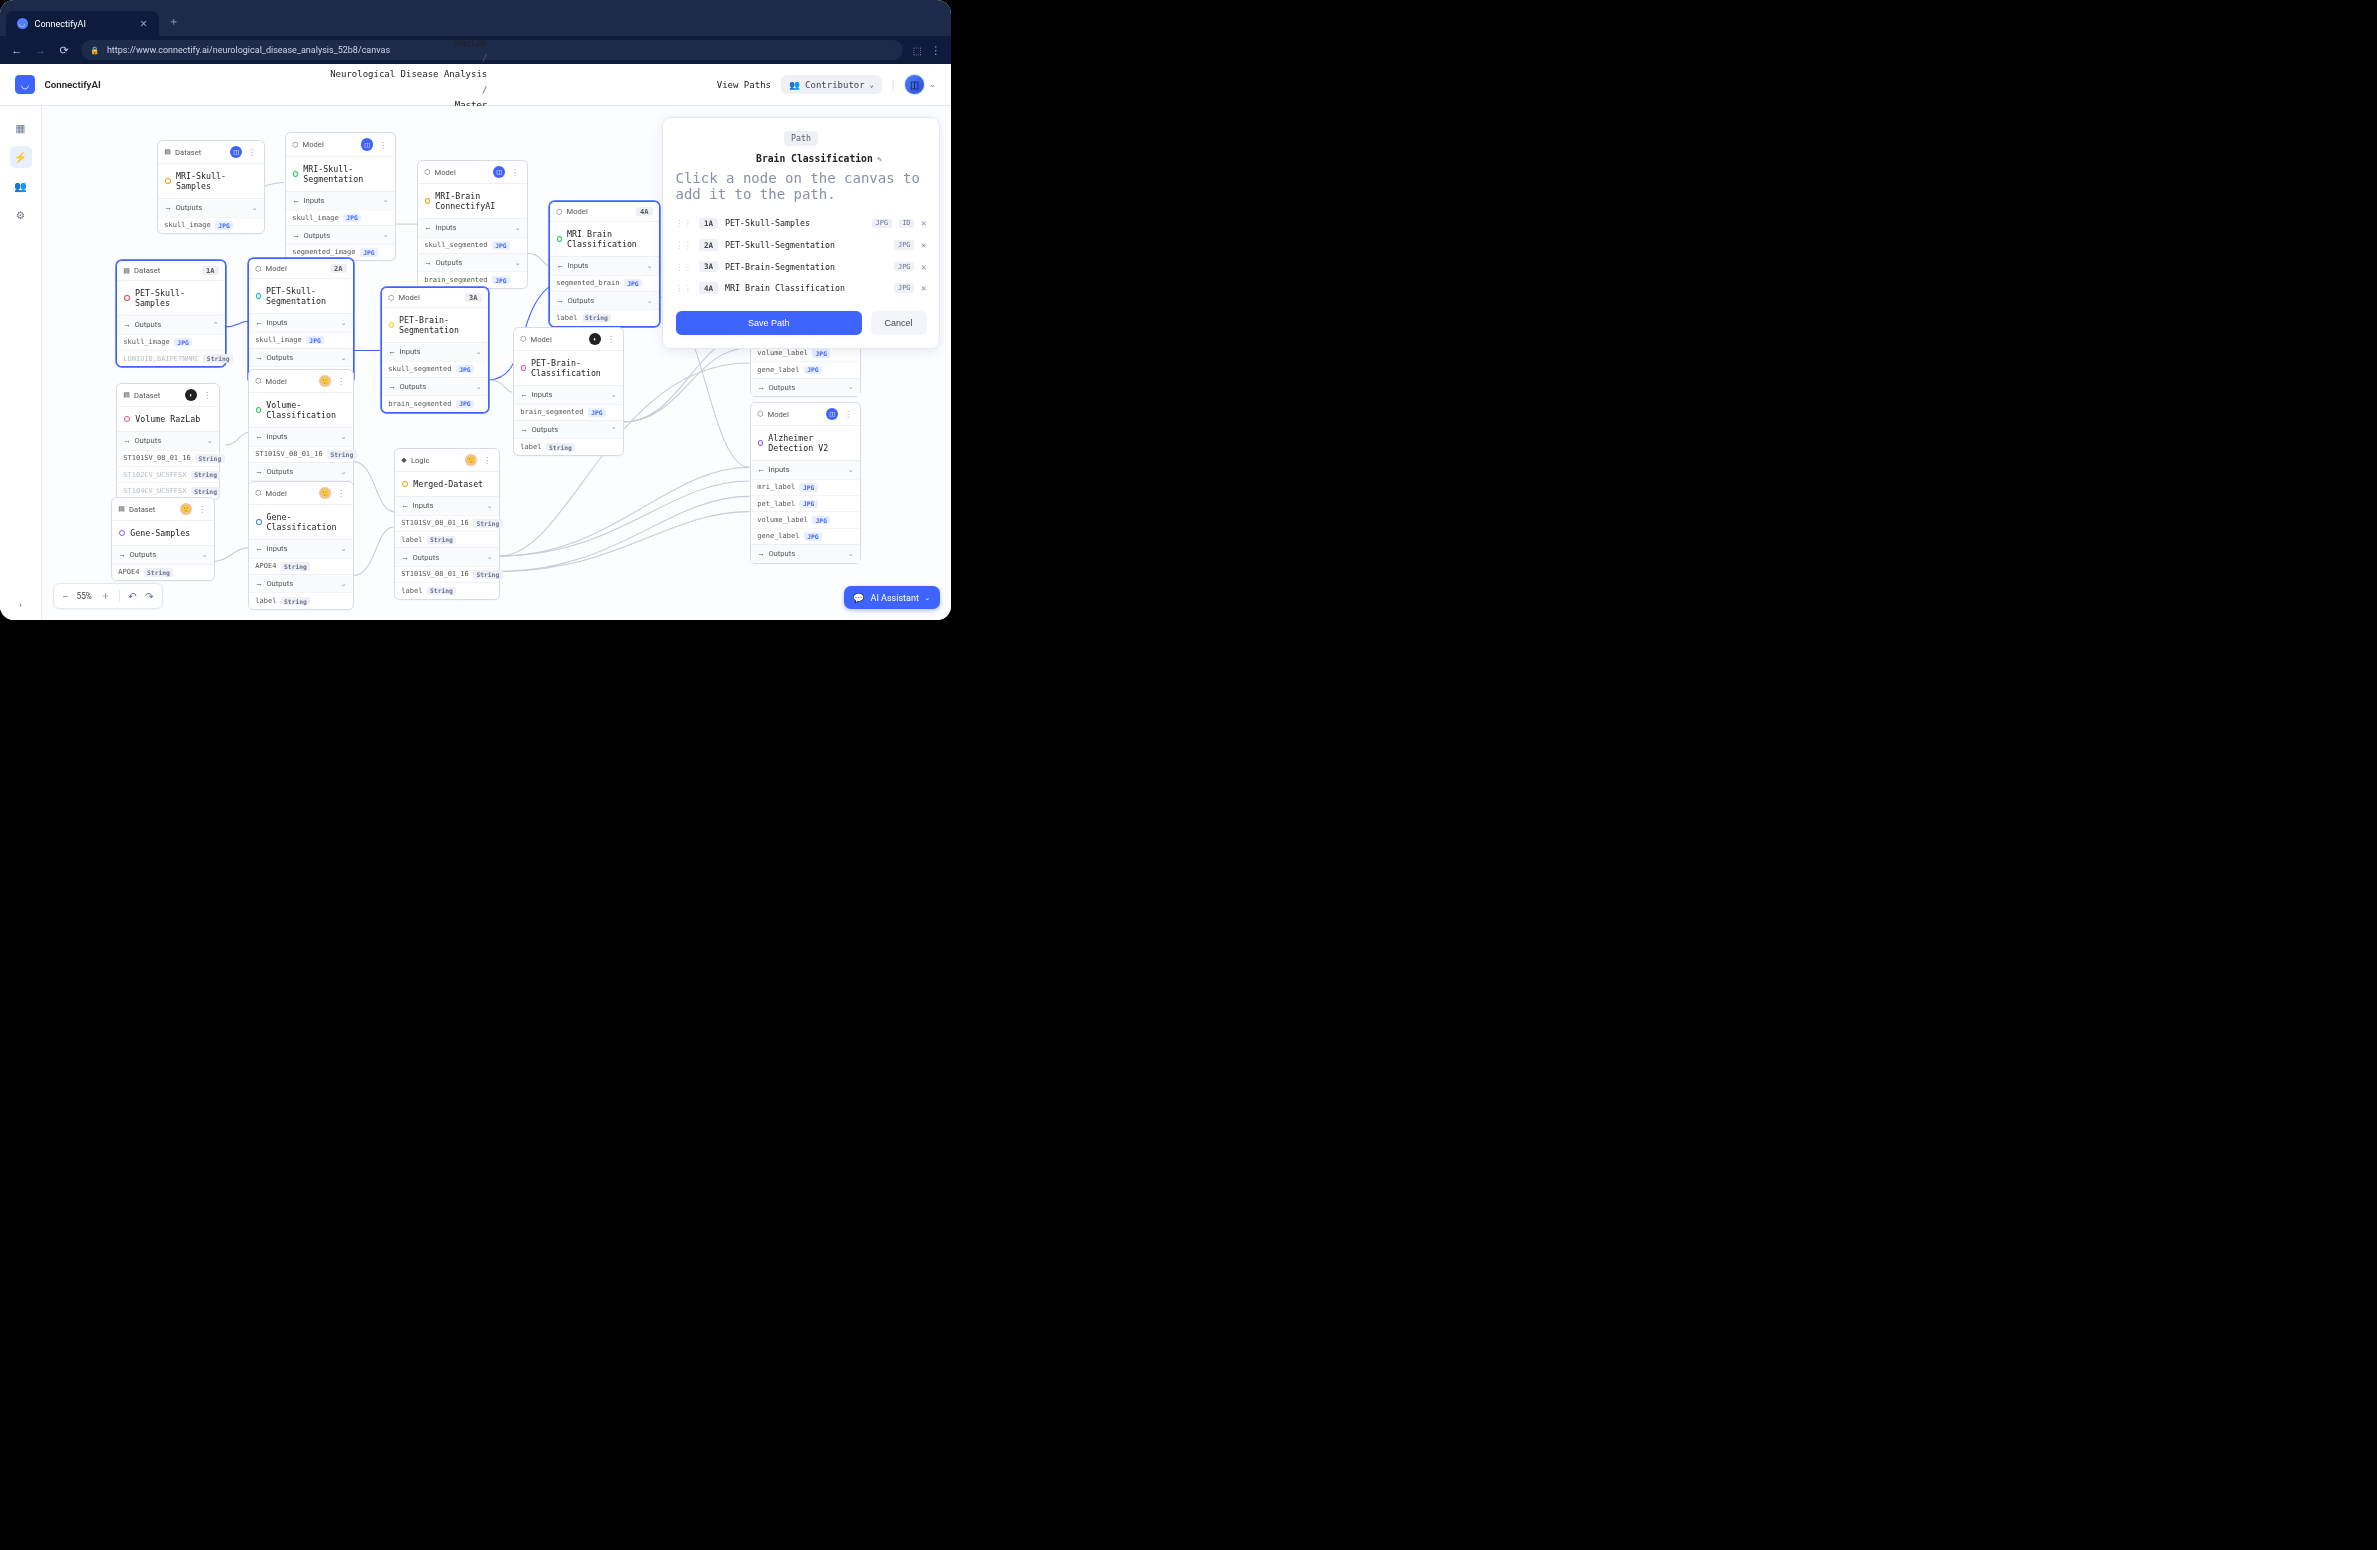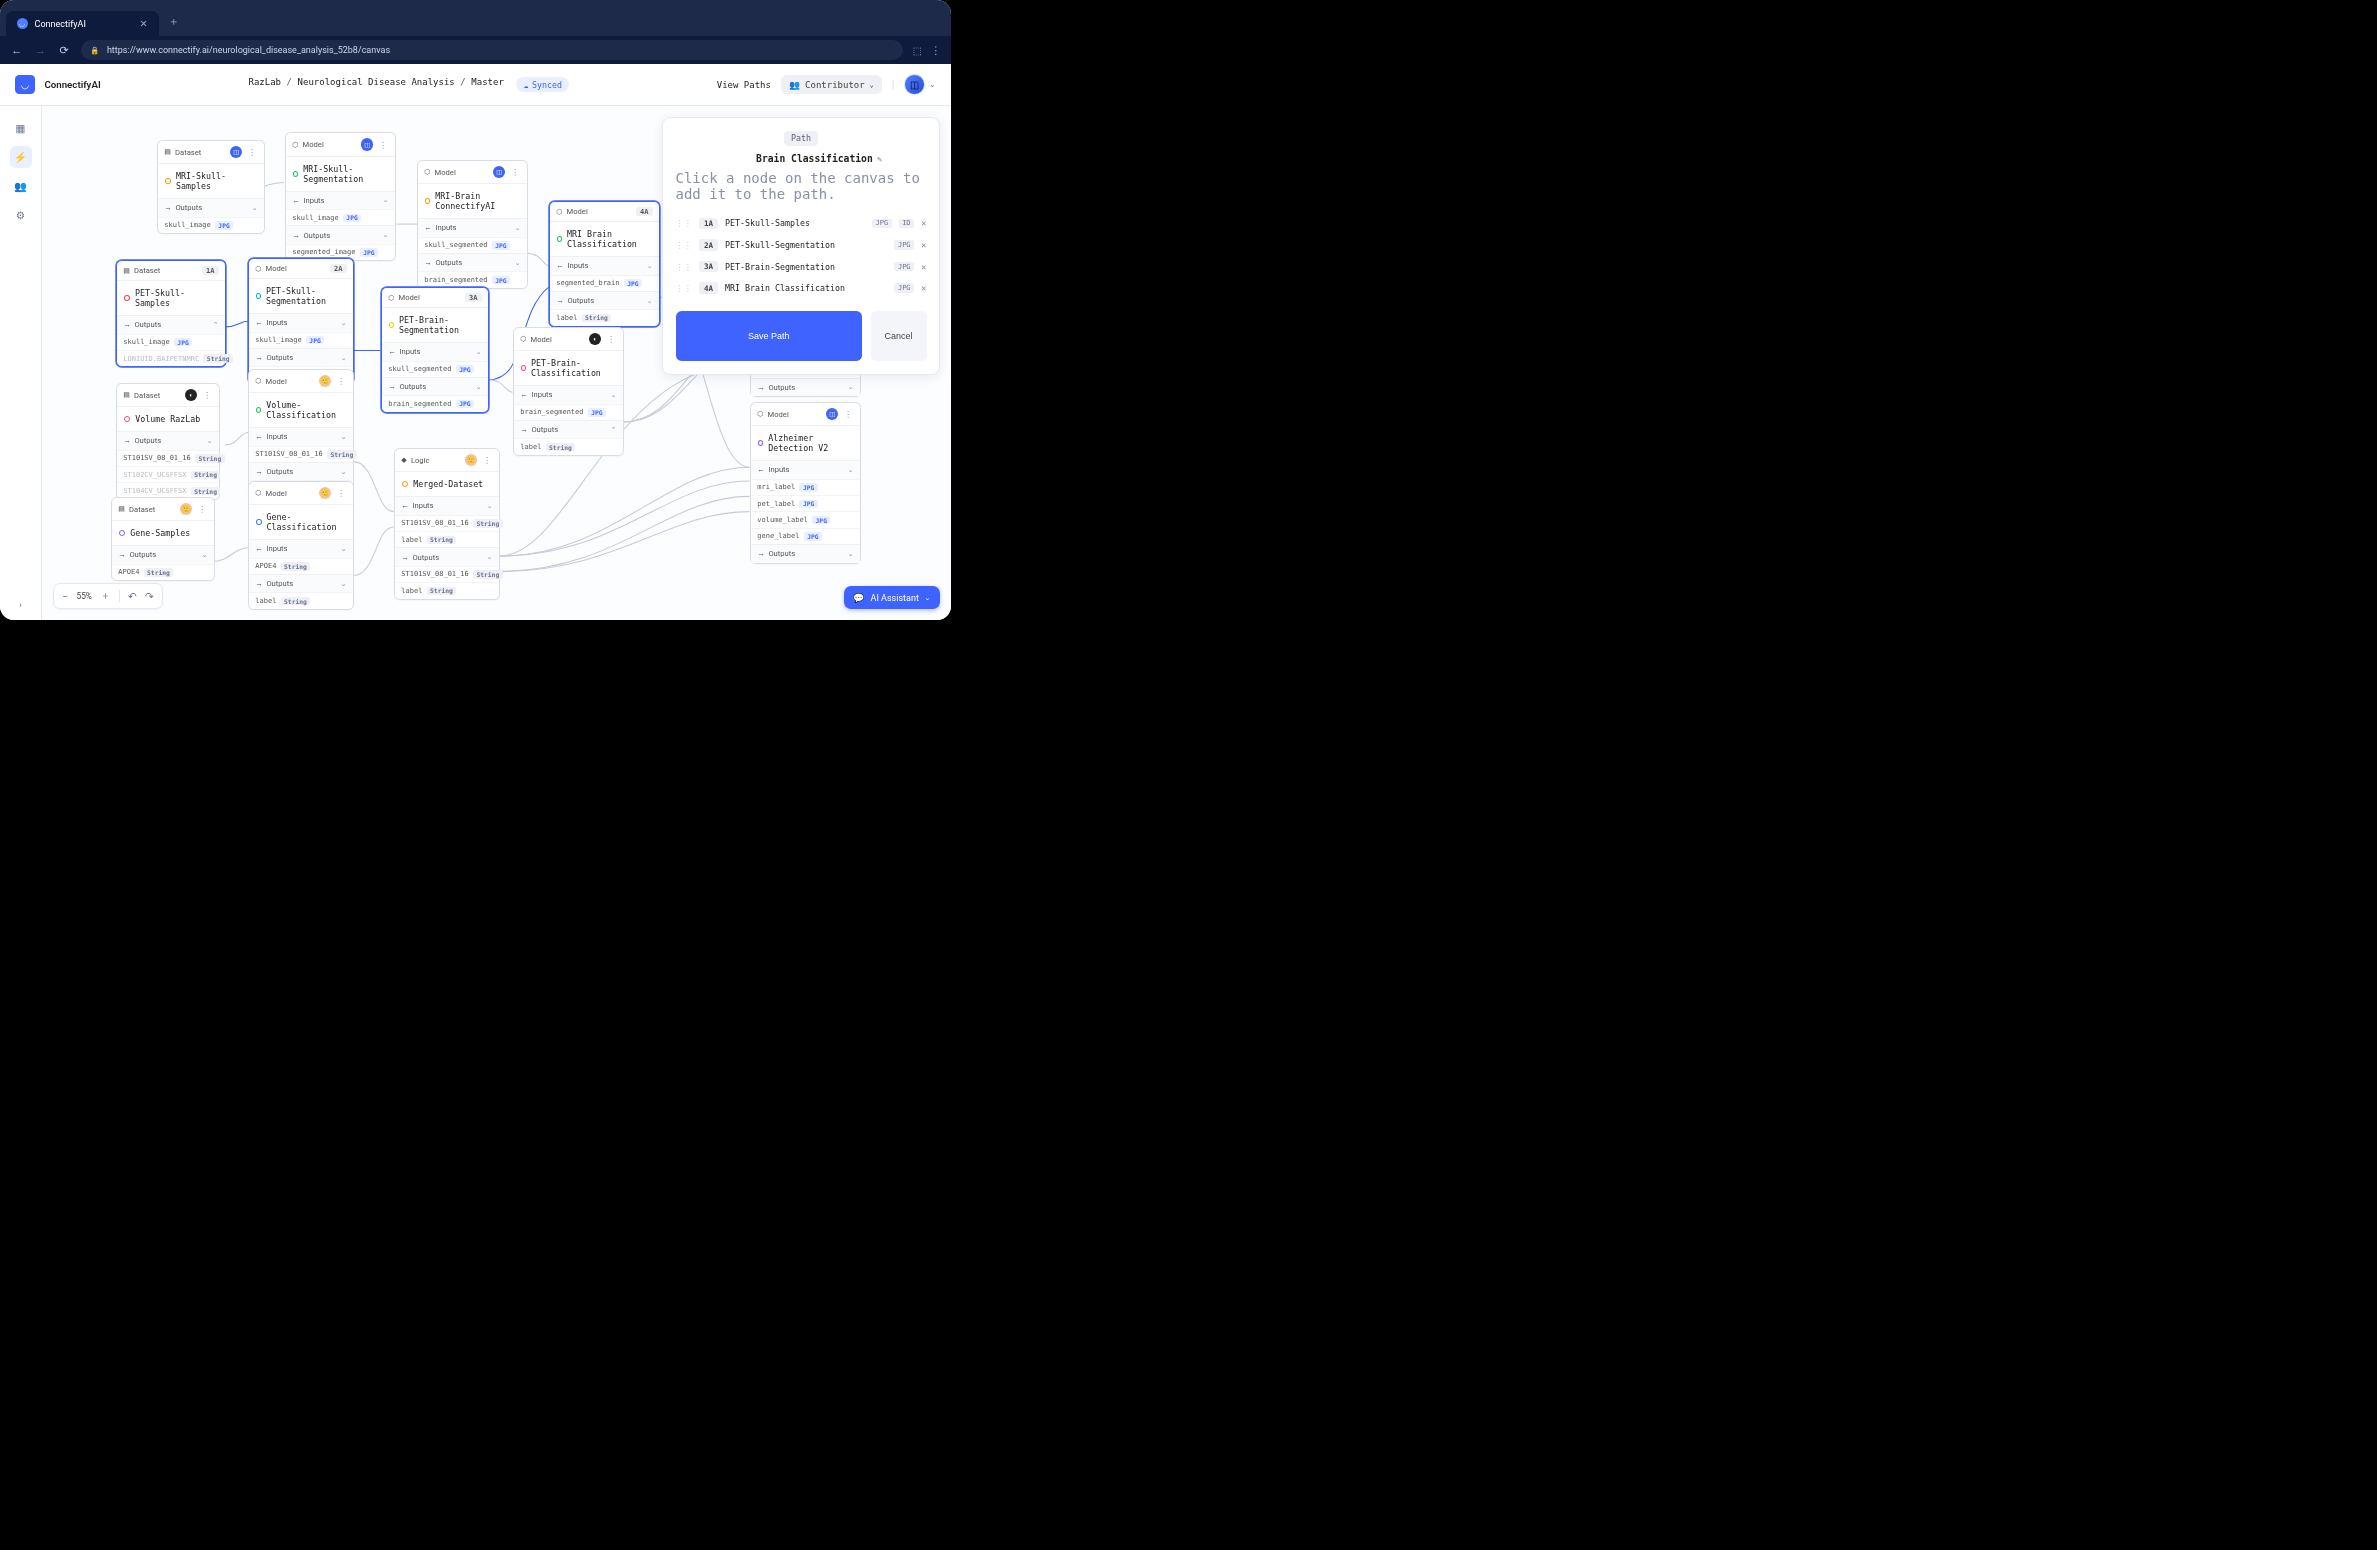--- a/index.html
+++ b/index.html
@@ -13,21 +13,21 @@
 .new-tab { color: #9aa4c4; padding: 7px 9.7px; font-size: 11px; cursor:pointer; }
 .url-bar { background: #0f1b3d; height: 28px; display: flex; align-items: center; padding: 0 9.7px; gap: 9.7px; }
 .nav-btn { color: #cdd5ee; font-size: 11px; cursor:pointer; width:14px; text-align:center; }
 .nav-btn.disabled { color: #5a6590; }
 .url-field { flex: 1; background: #1e2a4a; border-radius: 14px; padding: 4.9px 9.7px; color: #cdd5ee; font-size: 9px; display: flex; align-items: center; gap: 7px; }
 .lock-icon { font-size: 7.6px; }
 .url-actions { display:flex; gap:8.3px; color:#9aa4c4; align-items:center;}
 .app-header { height: 42px; border-bottom: 0.7px solid #e5e8f0; display: flex; align-items: center; padding: 0 15.3px; gap: 9.7px; background:#fff; }
 .logo-badge { width: 19.5px; height: 19.5px; background: #3e63ff; border-radius: 4.2px; display:flex; align-items:center; justify-content:center; color:#fff; font-size:9.7px;}
 .logo-text { font-weight: 600; font-size: 9.7px; color: #222; }
-.breadcrumb { margin: 16px auto; display: flex; align-items: flex-start; gap: 5.6px; font-family: ui-monospace, Menlo, monospace; font-size: 9px; color: #5a6072; }
+.breadcrumb { margin: 16px auto; display: flex; align-items: flex-end; gap: 5.6px; font-family: ui-monospace, Menlo, monospace; font-size: 9px; color: #5a6072; flex-direction: column; }
 .crumb { color: #222; }
 .synced-pill { background: #e8f0ff; color: #3e63ff; padding: 2.8px 7px; border-radius: 9.7px; font-size: 8.3px; font-family: ui-monospace, Menlo, monospace; display:flex; align-items:center; gap:3.5px; margin-left:7px;}
 .header-right { display: flex; align-items: center; gap: 9.7px; }
 .text-link { font-family: ui-monospace, Menlo, monospace; font-size: 9px; color: #222; cursor:pointer; }
 .role-pill { background: #eef0f5; padding: 4.9px 8.3px; border-radius: 5.6px; display: flex; align-items: center; gap: 4.9px; font-family: ui-monospace, Menlo, monospace; font-size: 9px; color:#444; cursor:pointer;}
 .avatar-cube { width: 21px; height: 21px; background: linear-gradient(135deg,#4f7fff,#2a4fd8); border-radius: 50%; display:flex; align-items:center; justify-content:center; font-size:9.7px; border:1.4px solid #d0dbff;}
 .main-area { display: flex; height: calc(100% - 106px); position: relative; }
 .left-rail { width: 42px; border-right: 0.7px solid #e5e8f0; display: flex; flex-direction: column; align-items: center; padding-top: 11px; gap: 7px; background:#fff;}
 .rail-btn { width: 22px; height: 22px; border-radius: 5.6px; display: flex; align-items: center; justify-content: center; color: #6b7390; cursor:pointer; font-size:10.4px;}
 .rail-btn.active { background: #e8f0ff; color: #3e63ff; }
@@ -59,21 +59,21 @@
 .panel-pill { background:#eef0f5; padding:2.8px 7px; border-radius:4.2px; color:#5a6072; font-size:8.3px;}
 .panel-title { font-weight:600; color:#222; display:flex; align-items:center; gap:4.2px;margin-left:36px;}
 .panel-hint { font-family: ui-monospace, Menlo, monospace; font-size:14px; color:#8a90a8; margin-bottom:11px;}
 .path-item { display:flex; align-items:center; gap:7px; padding:4.9px 0; font-family: ui-monospace, Menlo, monospace; font-size:8.3px; color:#222;}
 .drag-handle { color:#c5cad8; font-size:8.3px; cursor:grab;}
 .step-badge{ background:#eef0f5; padding:1.4px 4.9px; border-radius:2.8px; font-size:7.6px; font-weight:600; color:#444;}
 .path-name { flex:1;}
 .path-tag { background:#eef0f5; color:#6b7390; padding:0.7px 3.5px; border-radius:2.1px; font-size:7px;}
 .remove-x{ color:#8a90a8; cursor:pointer; font-size:9px;}
 .panel-buttons { display:flex; gap:8.3px; margin-top:12.5px;}
-.btn-primary { flex:1; background:#3e63ff; color:#fff; border:none; border-radius:5.6px; padding:20px; font-size:9px; cursor:pointer;}
+.btn-primary { flex:1; background:#3e63ff; color:#fff; border:none; border-radius:5.6px; padding:7px; font-size:9px; cursor:pointer;}
 .btn-secondary { flex:0 0 56px; background:#f3f5fa; color:#444; border:none; border-radius:5.6px; padding:7px; font-size:9px; cursor:pointer;}
 .zoom-bar { position:absolute; bottom:11px; left:11px; background:#fff; border:0.7px solid #e5e8f0; border-radius:7px; padding:4.9px 8.3px; display:flex; align-items:center; gap:8.3px; box-shadow:0 0.7px 2.1px rgba(0,0,0,.05);}
 .zoom-btn { color:#6b7390; cursor:pointer; font-size:10.4px;}
 .zoom-val { font-size:8.3px; color:#444;}
 .zoom-sep { width:0.7px; height:12.5px; background:#e5e8f0;}
 .ai-pill { position:absolute; bottom:11px; right:11px; background:#3e63ff; color:#fff; padding:6.3px 9.7px; border-radius:7px; display:flex; align-items:center; gap:5.6px; font-size:9px; cursor:pointer; box-shadow:0 1.4px 4.2px rgba(62,99,255,.4);}
 </style>
 </head>
 <body>
 

